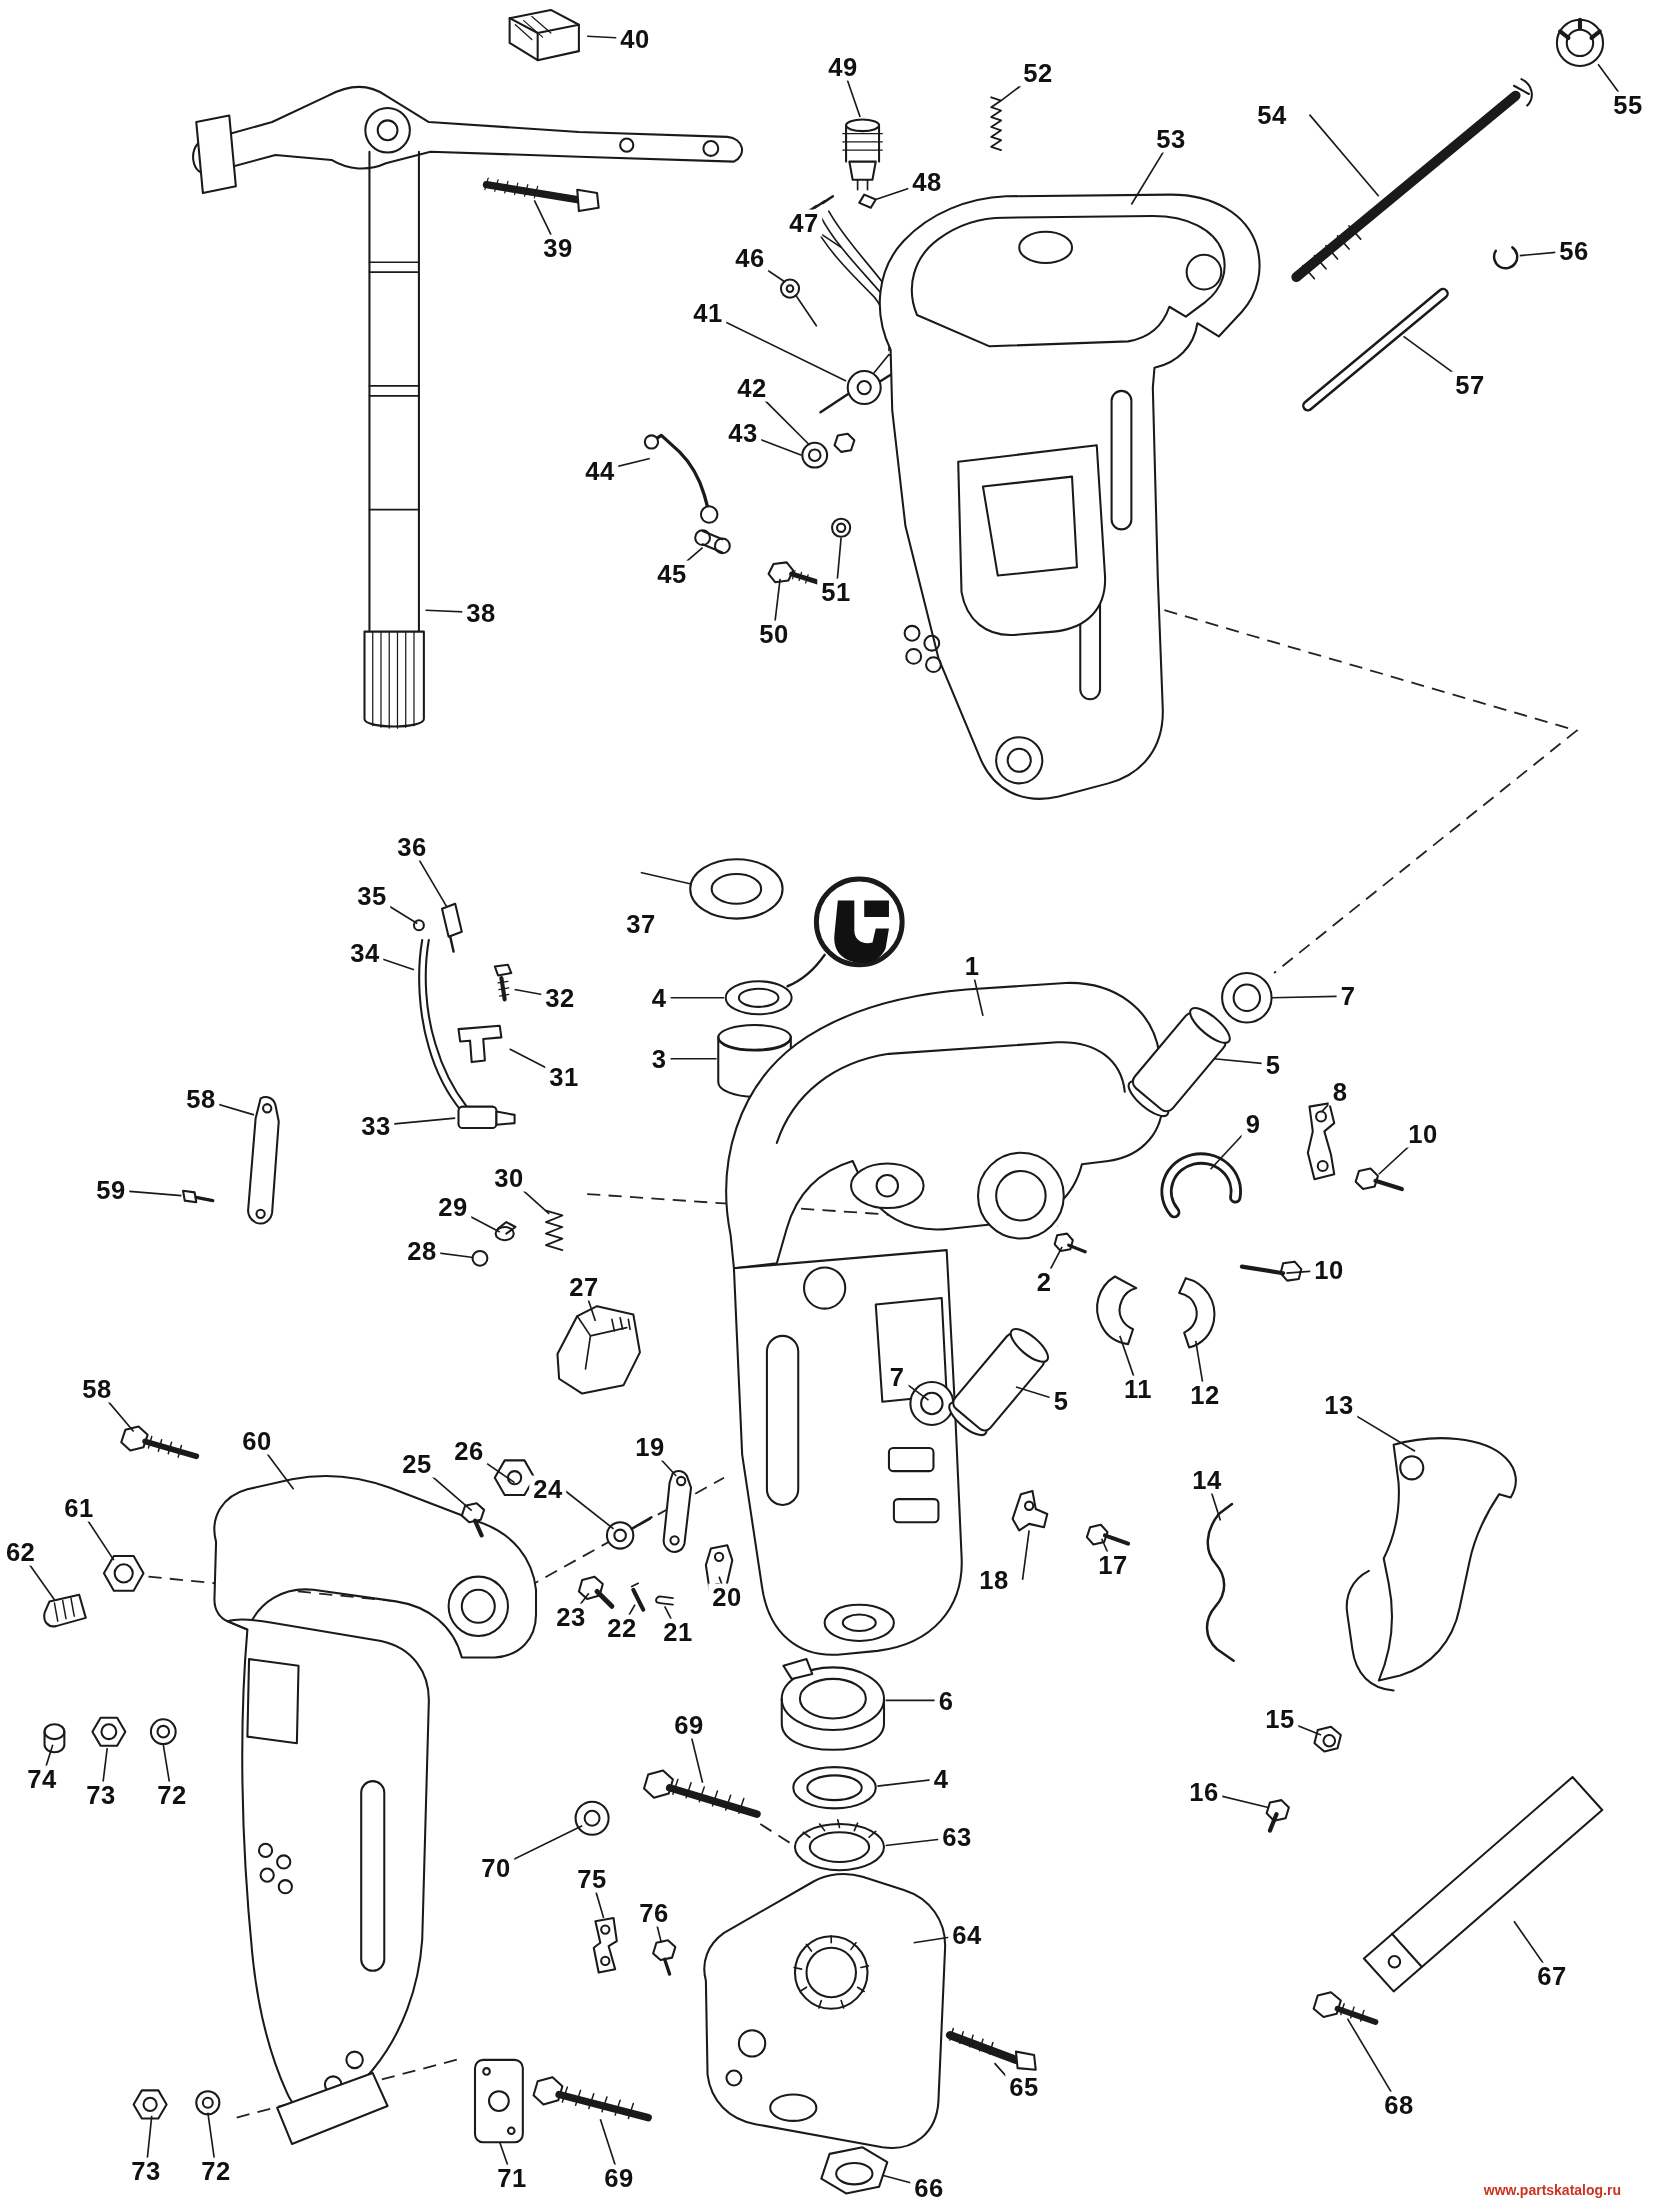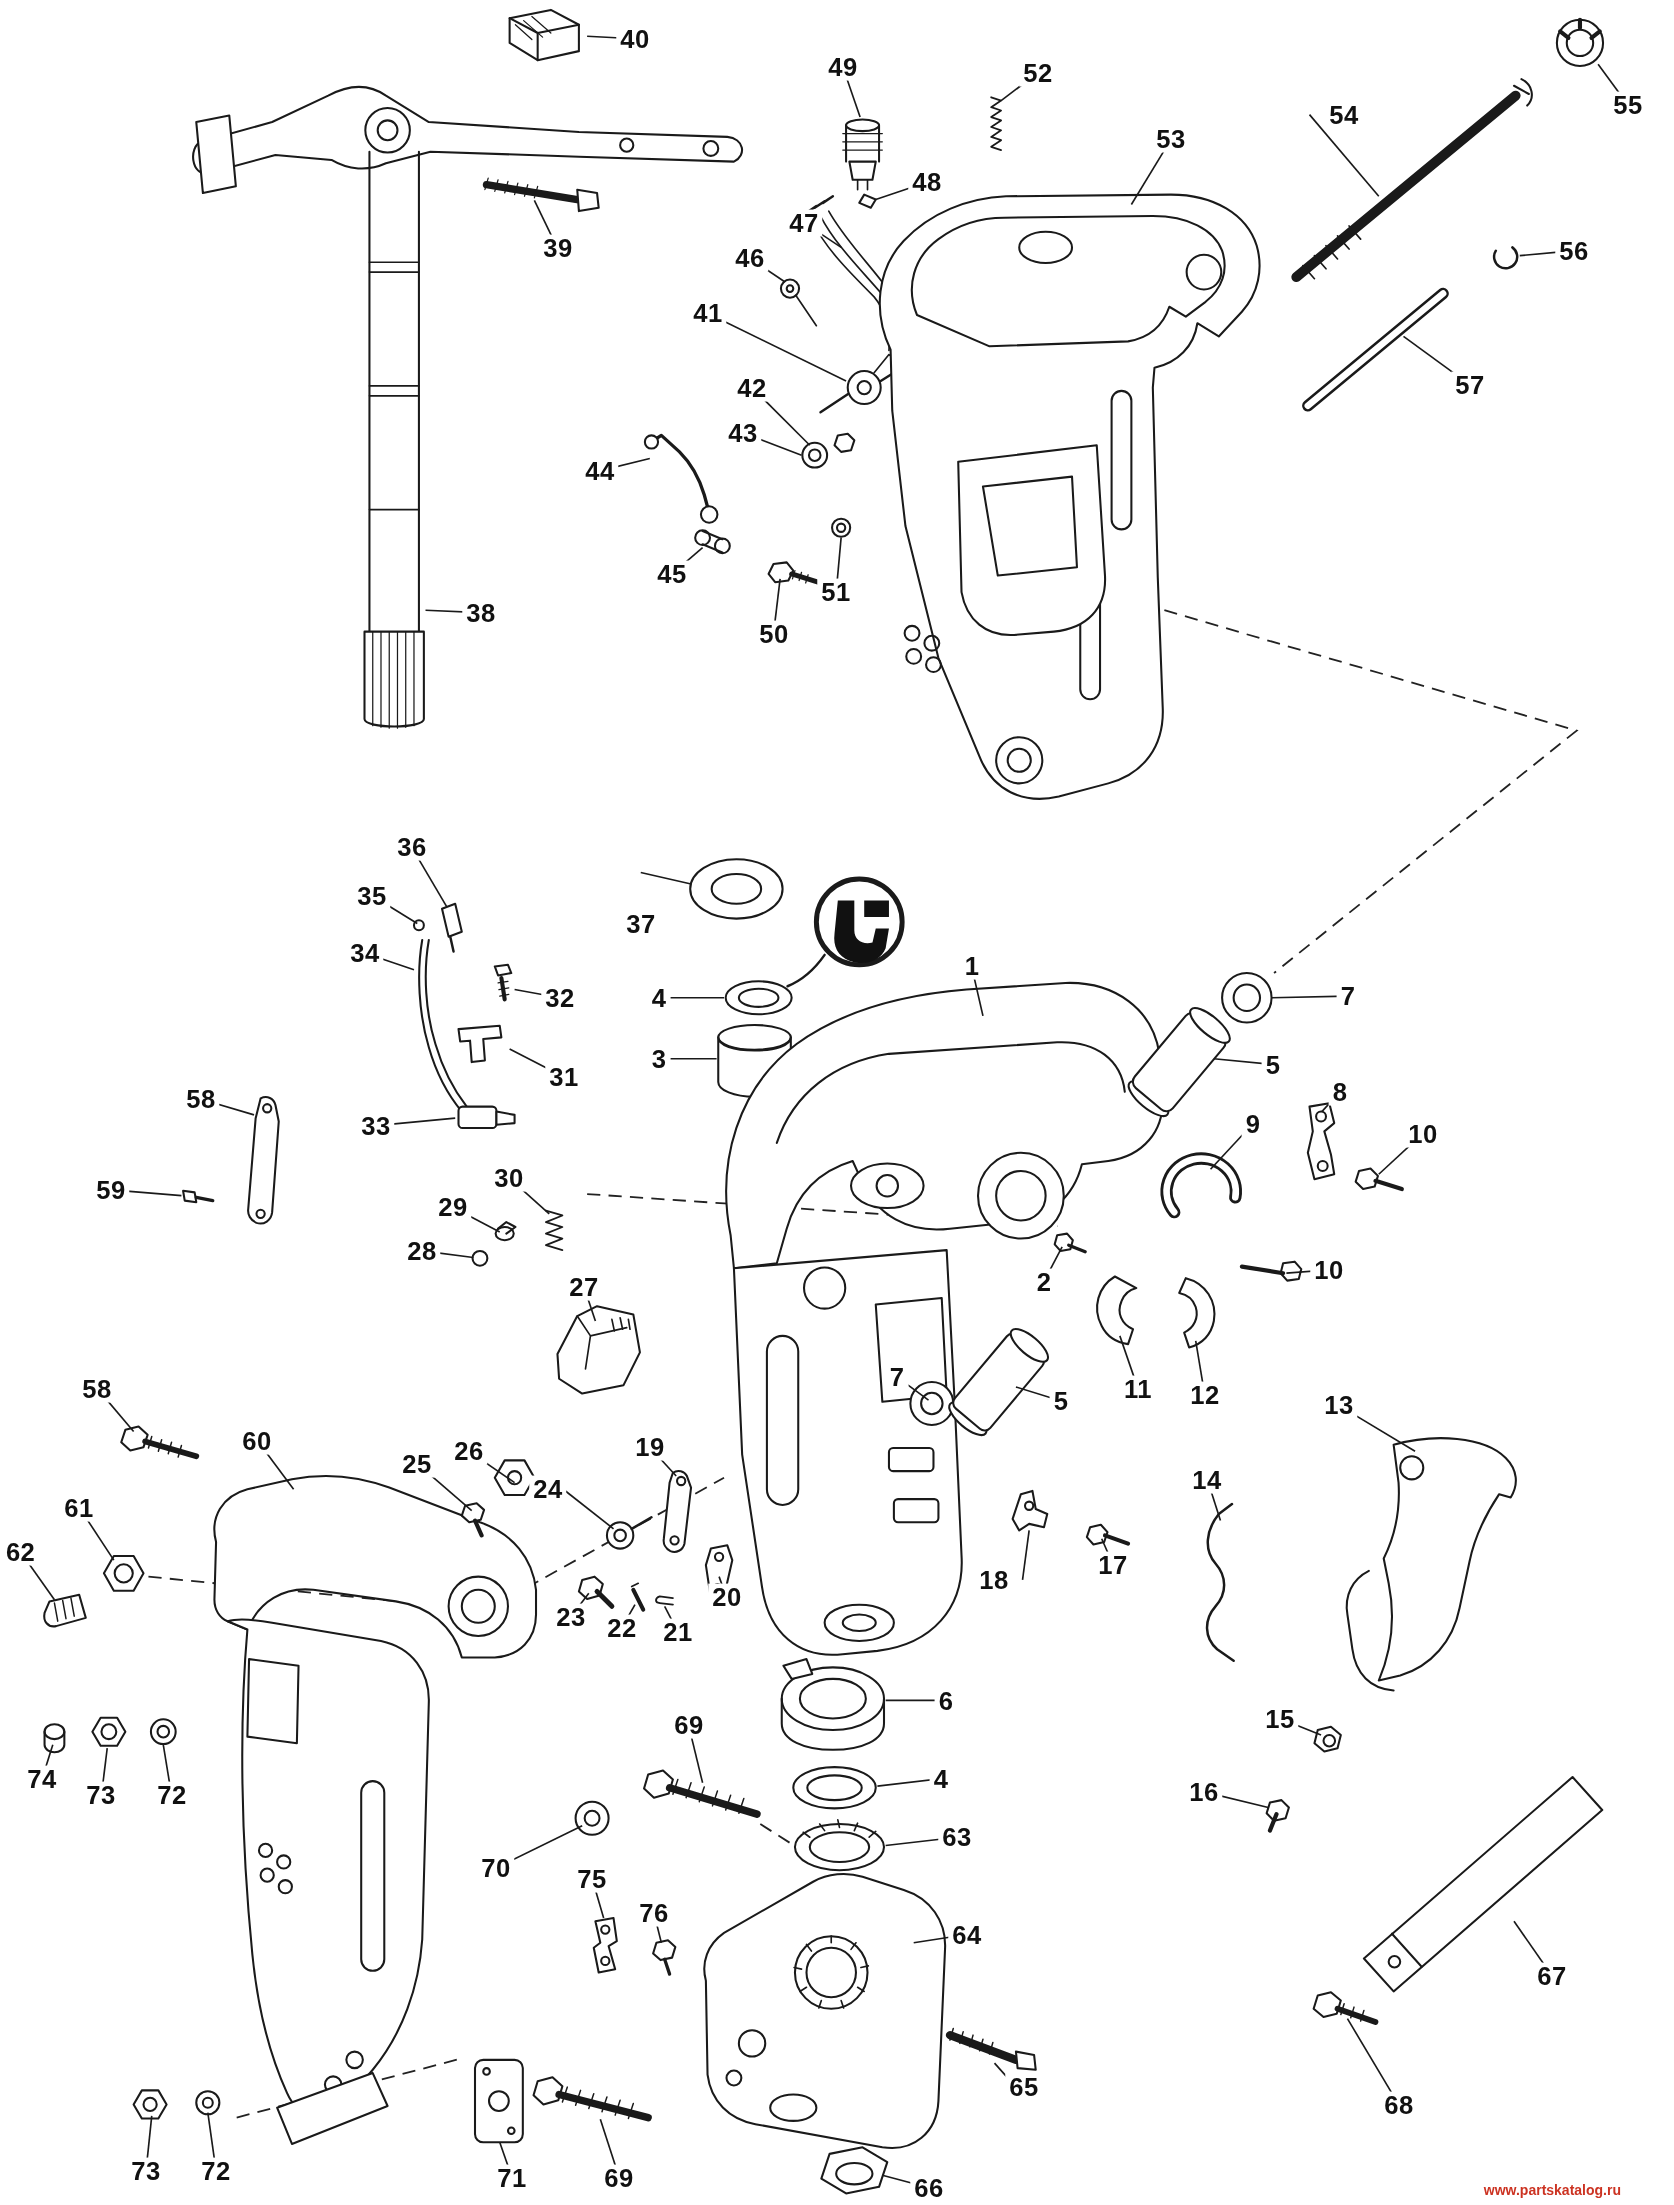--- a/index.html
+++ b/index.html
@@ -462,21 +462,21 @@
         <line x1="751" y1="2641" x2="728" y2="2570"></line>
         <line x1="1127" y1="2653" x2="1070" y2="2638"></line>
       </g>
   </svg>
 
   <div class="callout-layer">
       <div class="callout" style="left: 635px; top: 39px;">40</div>
       <div class="callout" style="left: 843px; top: 67px;">49</div>
       <div class="callout" style="left: 1038px; top: 73px;">52</div>
       <div class="callout" style="left: 1171px; top: 139px; text-align: center;">53</div>
-      <div class="callout" style="left: 1344px; top: 115px;">54</div>
+      <div class="callout" style="left: 1272px; top: 115px;">54</div>
       <div class="callout" style="left: 1628px; top: 105px;">55</div>
       <div class="callout" style="left: 927px; top: 182px;">48</div>
       <div class="callout" style="left: 1574px; top: 251px;">56</div>
       <div class="callout" style="left: 804px; top: 223px;">47</div>
       <div class="callout" style="left: 750px; top: 258px;">46</div>
       <div class="callout" style="left: 558px; top: 248px;">39</div>
       <div class="callout" style="left: 708px; top: 313px;">41</div>
       <div class="callout" style="left: 1470px; top: 385px;">57</div>
       <div class="callout" style="left: 752px; top: 388px;">42</div>
       <div class="callout" style="left: 743px; top: 433px;">43</div>

